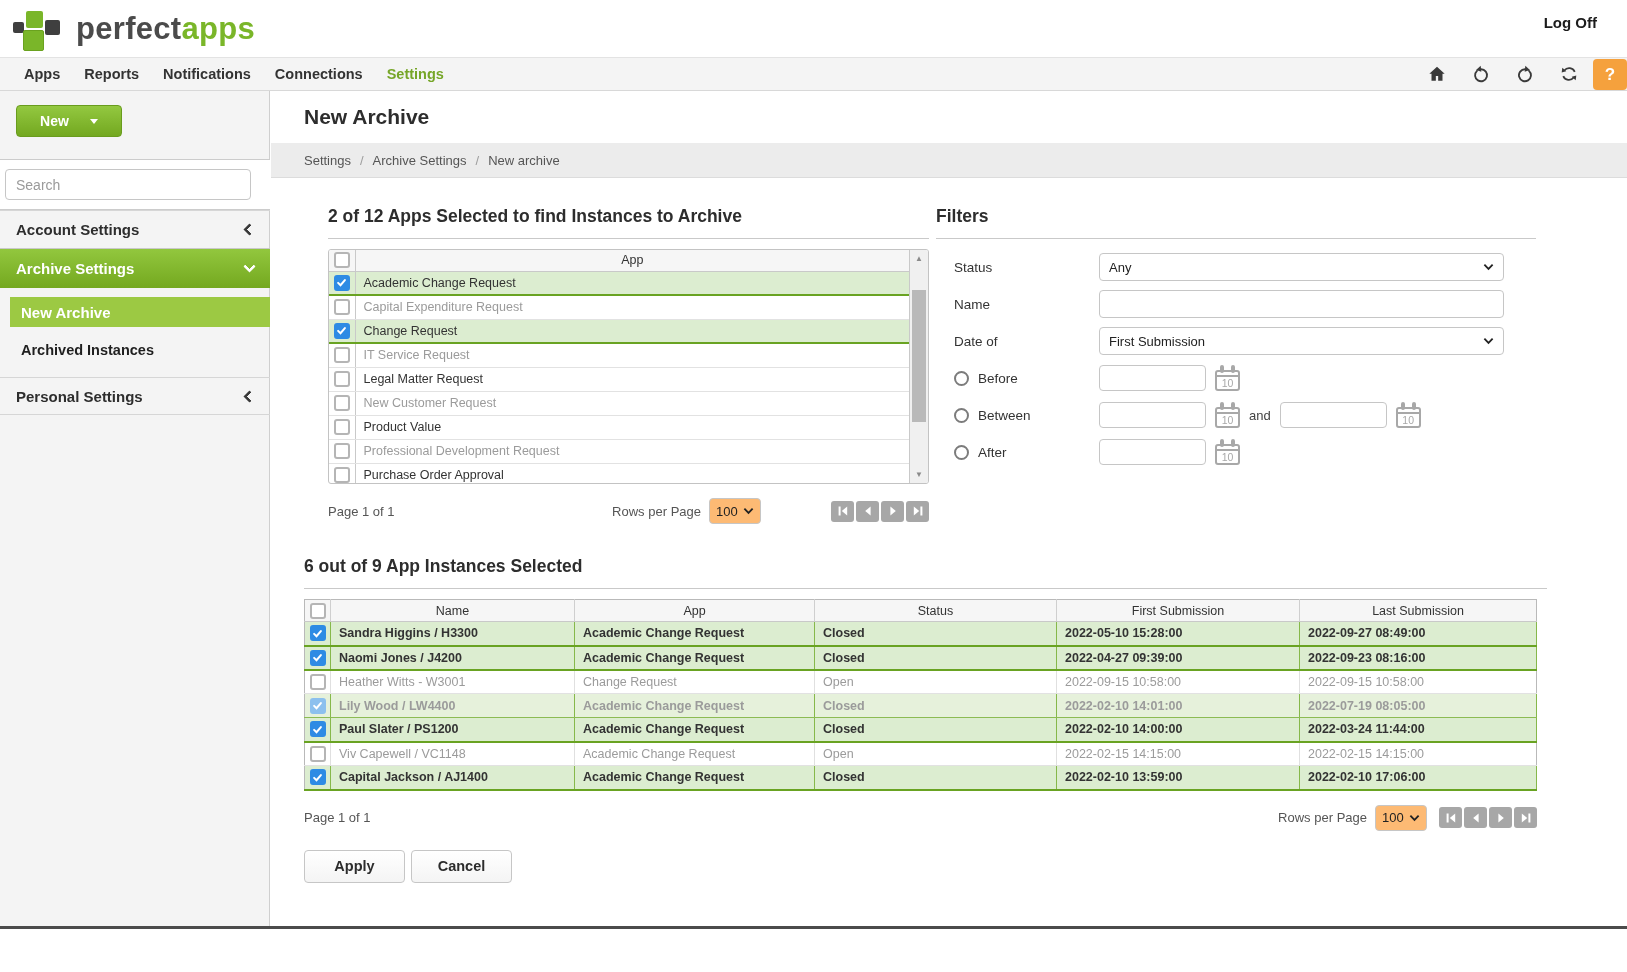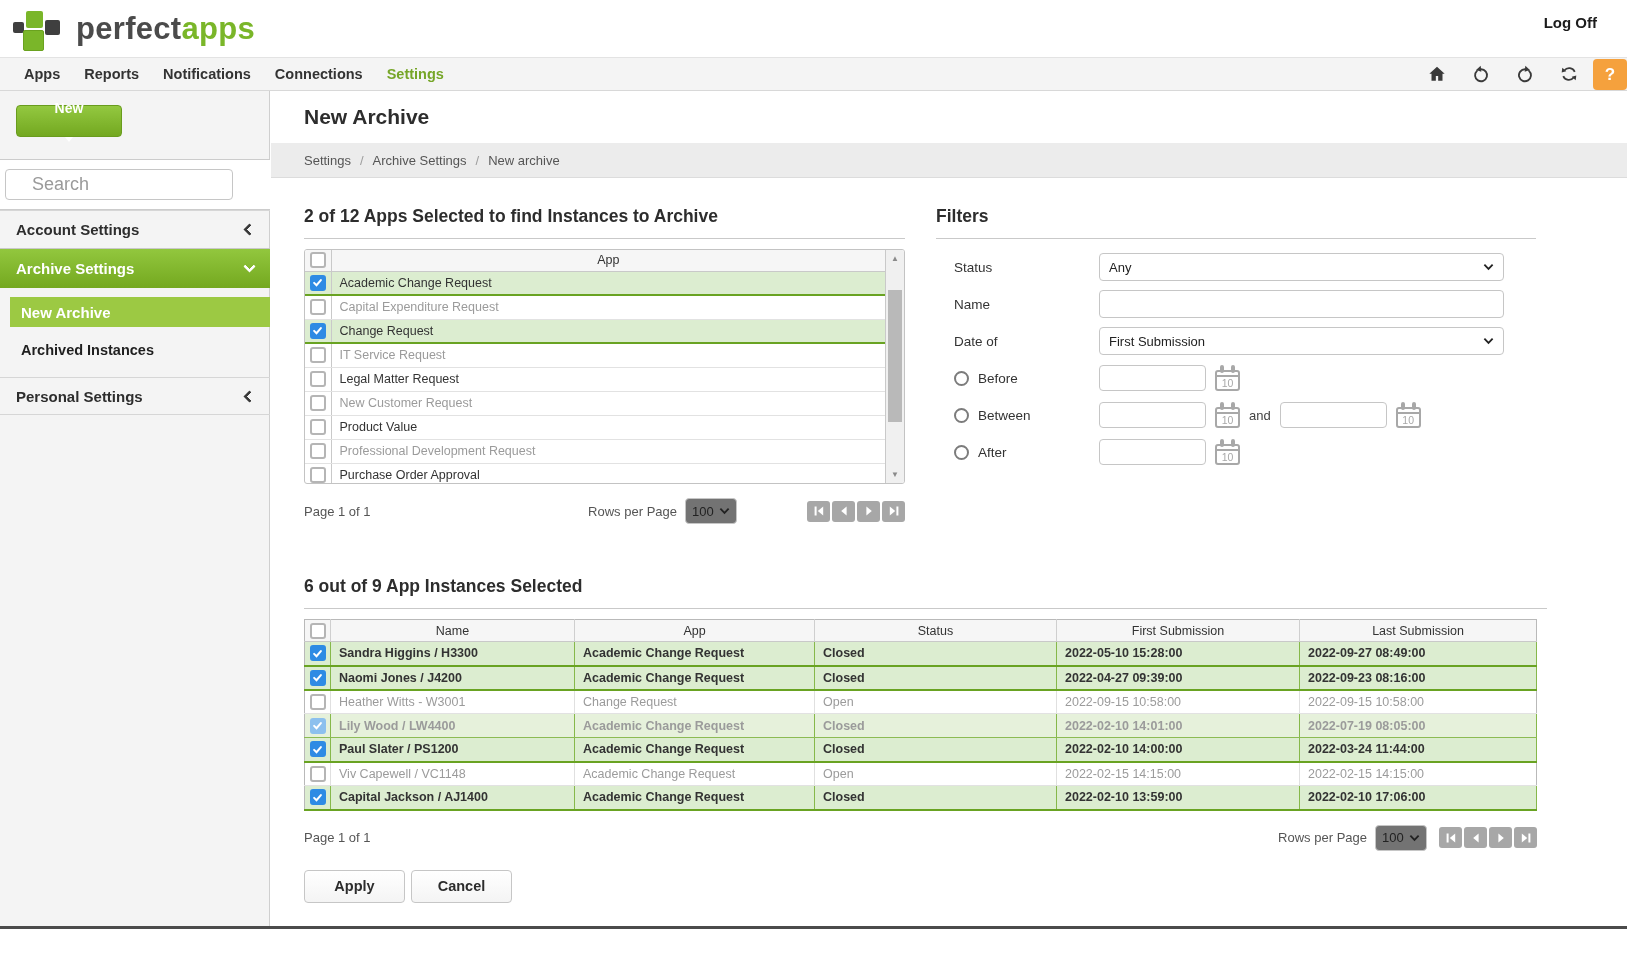--- a/index.html
+++ b/index.html
@@ -30,26 +30,26 @@
   .nav-ico { width:21px; height:21px; display:flex; align-items:center; justify-content:center; cursor:pointer; }
   .nav-ico svg { width:20px; height:20px; }
   .help-btn { position:absolute; right:0; top:1px; width:34px; height:31px; background:#f5a13d; border-radius:4px;
               color:#fff; font-weight:bold; font-size:17px; display:flex; align-items:center; justify-content:center; cursor:pointer; }
   
   .body-wrap { position:absolute; top:91px; left:0; width:1627px; height:838px; background:#fff; border-bottom:3px solid #4b4b4b; }
   
   .sidebar { position:absolute; left:0; top:0; width:270px; height:100%; background:#f4f4f4; border-right:1px solid #cfcfcf; }
   .new-btn { position:absolute; left:16px; top:14px; width:106px; height:32px;
              background:linear-gradient(180deg,#93c840,#73a820); border:1px solid #699c1d; border-radius:4px;
-             color:#fff; font-weight:bold; font-size:14px; display:flex; align-items:center; justify-content:center; gap:21px; cursor:pointer;flex-direction:column; }
+             color:#fff; font-weight:bold; font-size:14px; display:flex; align-items:center; justify-content:center; gap:21px; cursor:pointer; }
   .caret-down { width:0; height:0; border-left:4px solid transparent; border-right:4px solid transparent; border-top:5px solid #fff; }
   .search-panel { position:absolute; left:0; top:68px; width:270px; height:51px; background:#fff;
                   border-top:1px solid #ccc; border-bottom:1px solid #ccc; }
-  .search-input { position:absolute; left:5px; top:9px; width:228px; height:31px; border:1px solid #c6c6c6; border-radius:4px;
-                  padding:0 26px; font-size:18px; color:#333; font-family:inherit; outline:none; }
+  .search-input { position:absolute; left:5px; top:9px; width:246px; height:31px; border:1px solid #c6c6c6; border-radius:4px;
+                  padding:0 10px; font-size:14px; color:#333; font-family:inherit; outline:none; }
   .search-input::placeholder { color:#9a9a9a; }
   .side-menu { position:absolute; left:0; top:119px; width:270px; }
   .side-row { height:38px; display:flex; align-items:center; justify-content:space-between; padding:0 16px;
               font-size:15px; font-weight:bold; color:#2e2e2e; border-top:1px solid #d6d6d6; cursor:pointer; }
   .side-row.green { height:40px; background:linear-gradient(180deg,#92c73e,#74a81f); color:#fff; border-top:1px solid #c9c9c9; }
   .chev { width:9px; height:9px; border-right:3px solid #3a3a3a; border-bottom:3px solid #3a3a3a; border-radius:1px; }
   .chev.left { transform:rotate(135deg); }
   .chev.down { transform:rotate(45deg); margin-top:-4px; border-color:#fff; }
   .sub-active { margin:9px 0 0 10px; height:30px; background:#9cc943; color:#fff; font-weight:bold; font-size:15px;
                 display:flex; align-items:center; padding-left:11px; cursor:pointer; }
@@ -59,21 +59,21 @@
   
   .main { position:absolute; left:271px; top:0; right:0; height:100%; background:#fff; }
   .page-title { height:52px; display:flex; align-items:center; padding-left:33px; font-size:21px; font-weight:600; color:#2d2d2d; }
   .breadcrumb { height:35px; background:#ececec; border-bottom:1px solid #dcdcdc; display:flex; align-items:center;
                 padding-left:33px; font-size:13px; color:#555; }
   .breadcrumb .sep { margin:0 9px; color:#9d9d9d; }
   .bc-link { cursor:pointer; }
   .content { position:relative; padding:28px 0 0 33px; }
   .section-title { font-size:17.5px; font-weight:bold; color:#2d2d2d; padding-bottom:11px; border-bottom:1px solid #c9c9c9; }
   
-  .apps-col { width:601px; }
+  .apps-col { width:601px;margin-left:24px; }
   .apps-table-wrap { margin-top:10px; width:601px; height:235px; border:1px solid #c3c3c3; border-radius:3px;
                      display:flex; overflow:hidden; background:#fff; }
   table { border-collapse:collapse; font-size:12.5px; color:#333; }
   .apps-table { flex:1; }
   .apps-table th, .apps-table td { height:24px; border-bottom:1px solid #e2e2e2; }
   .apps-table th { height:21px; background:#f6f6f6; border-bottom:1px solid #c9c9c9; font-weight:normal; text-align:center; }
   .cb-cell { width:26px; text-align:center; border-right:1px solid #c9c9c9; }
   .app-cell { padding-left:8px; }
   tr.muted td { color:#9b9b9b; }
   tr.sel td { background:#dcedd0; border-bottom:2px solid #69a322; }
@@ -84,21 +84,21 @@
   .cb.on.faded { background:#8cc0ee; border-color:#8cc0ee; }
   .cb svg { width:11px; height:11px; }
   .cb path { fill:none; stroke:#fff; stroke-width:2.2; stroke-linecap:round; }
   .scroll-col { width:19px; border-left:1px solid #c9c9c9; background:#f0f0f0; position:relative; }
   .scroll-arrow { position:absolute; left:0; right:0; text-align:center; font-size:8px; color:#8a8a8a; cursor:pointer; }
   .scroll-arrow.up { top:4px; } .scroll-arrow.down { bottom:4px; }
   .scroll-thumb { position:absolute; left:2px; right:2px; top:40px; height:132px; background:#b9b9b9; cursor:pointer; }
   
   .pag { display:flex; align-items:center; margin-top:14px; font-size:13px; color:#555; }
   .rpp-label { margin-left:auto; color:#555; }
-  .rpp-select { width:52px; height:26px; border:1px solid #c6c6c6; border-radius:4px; background:#737373; margin-left:8px;
+  .rpp-select { width:52px; height:26px; border:1px solid #c6c6c6; border-radius:4px; background:#fdba74; margin-left:8px;
                 display:flex; align-items:center; justify-content:space-between; padding:0 6px; font-size:13px; color:#222; cursor:pointer; }
   .pager { display:flex; margin-left:70px; gap:2px; }
   .pg-btn { width:23px; height:21px; background:#a7a7a7; border-radius:3px; display:flex; align-items:center; justify-content:center; cursor:pointer; }
   .pg-btn svg { width:12px; height:12px; }
   .chev-sm { width:11px; height:8px; }
   
   .filters { position:absolute; left:665px; top:28px; width:600px; }
   .f-row { display:flex; align-items:center; margin-top:9px; min-height:28px; }
   .f-row.first { margin-top:14px; }
   .f-label { width:163px; padding-left:18px; font-size:13.5px; color:#333; display:flex; align-items:center; }
@@ -110,21 +110,21 @@
   .f-input.name-wide { width:405px; height:28px; }
   .radio { width:15px; height:15px; border:2px solid #7c7c7c; border-radius:50%; background:#fff; margin-right:9px; flex:none; cursor:pointer; }
   .and-lbl { margin:0 9px; font-size:13px; color:#444; }
   .cal { position:relative; width:25px; height:21px; border:2px solid #a8a8a8; border-radius:3px; margin-left:9px; margin-top:4px;
          display:inline-block; background:#fff; cursor:pointer; flex:none; }
   .ring { position:absolute; top:-7px; width:4px; height:8px; border:2px solid #a8a8a8; border-radius:2px; background:#fff; }
   .ring.r1 { left:3px; } .ring.r2 { right:3px; }
   .cal-num { position:absolute; left:-1px; right:-1px; bottom:0; top:3px; border-top:2px solid #a8a8a8;
              font-size:10.5px; color:#a8a8a8; text-align:center; line-height:13px; }
   
-  .instances { margin-top:52px; width:1243px; }
+  .instances { margin-top:32px; width:1243px; }
   .inst-table { margin-top:10px; width:1233px; border:1px solid #b9b9b9; border-radius:3px; }
   .inst-table th { height:22px; background:#f6f6f6; font-weight:normal; text-align:center;
                    border-bottom:1px solid #c9c9c9; border-right:1px solid #cfcfcf; }
   .inst-table th:last-child { border-right:none; }
   .inst-table td { height:24px; padding-left:8px; border-bottom:1px solid #e2e2e2; border-right:1px solid #e0e0e0; }
   .inst-table td:last-child { border-right:none; }
   .inst-table tr.sel td { border-right:1px solid #86b84a;font-weight:bold; }
   .actions { display:flex; gap:6px; margin-top:19px; padding-bottom:20px; }
   .btn { min-width:101px; height:33px; background:linear-gradient(180deg,#fff,#f4f4f4); border:1px solid #c6c6c6; border-radius:4px;
          font-weight:bold; font-size:14.5px; color:#2d2d2d; font-family:inherit; display:flex; align-items:center;

